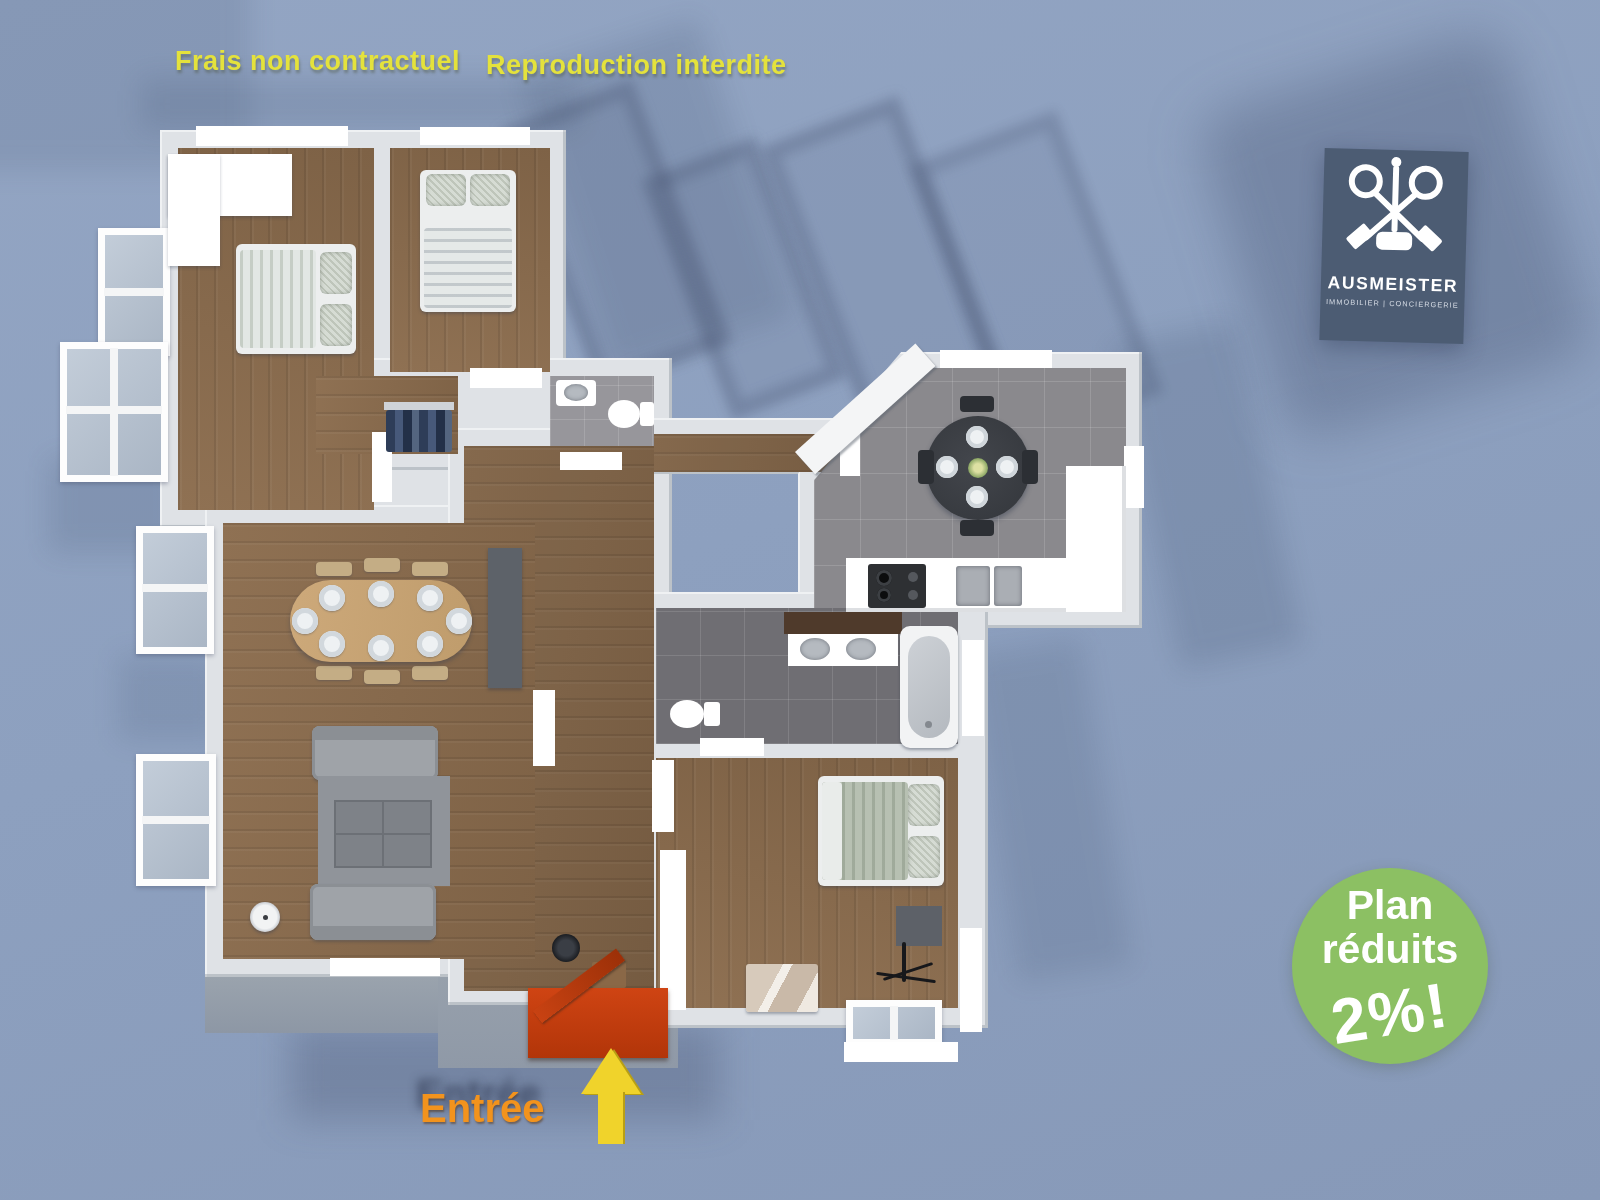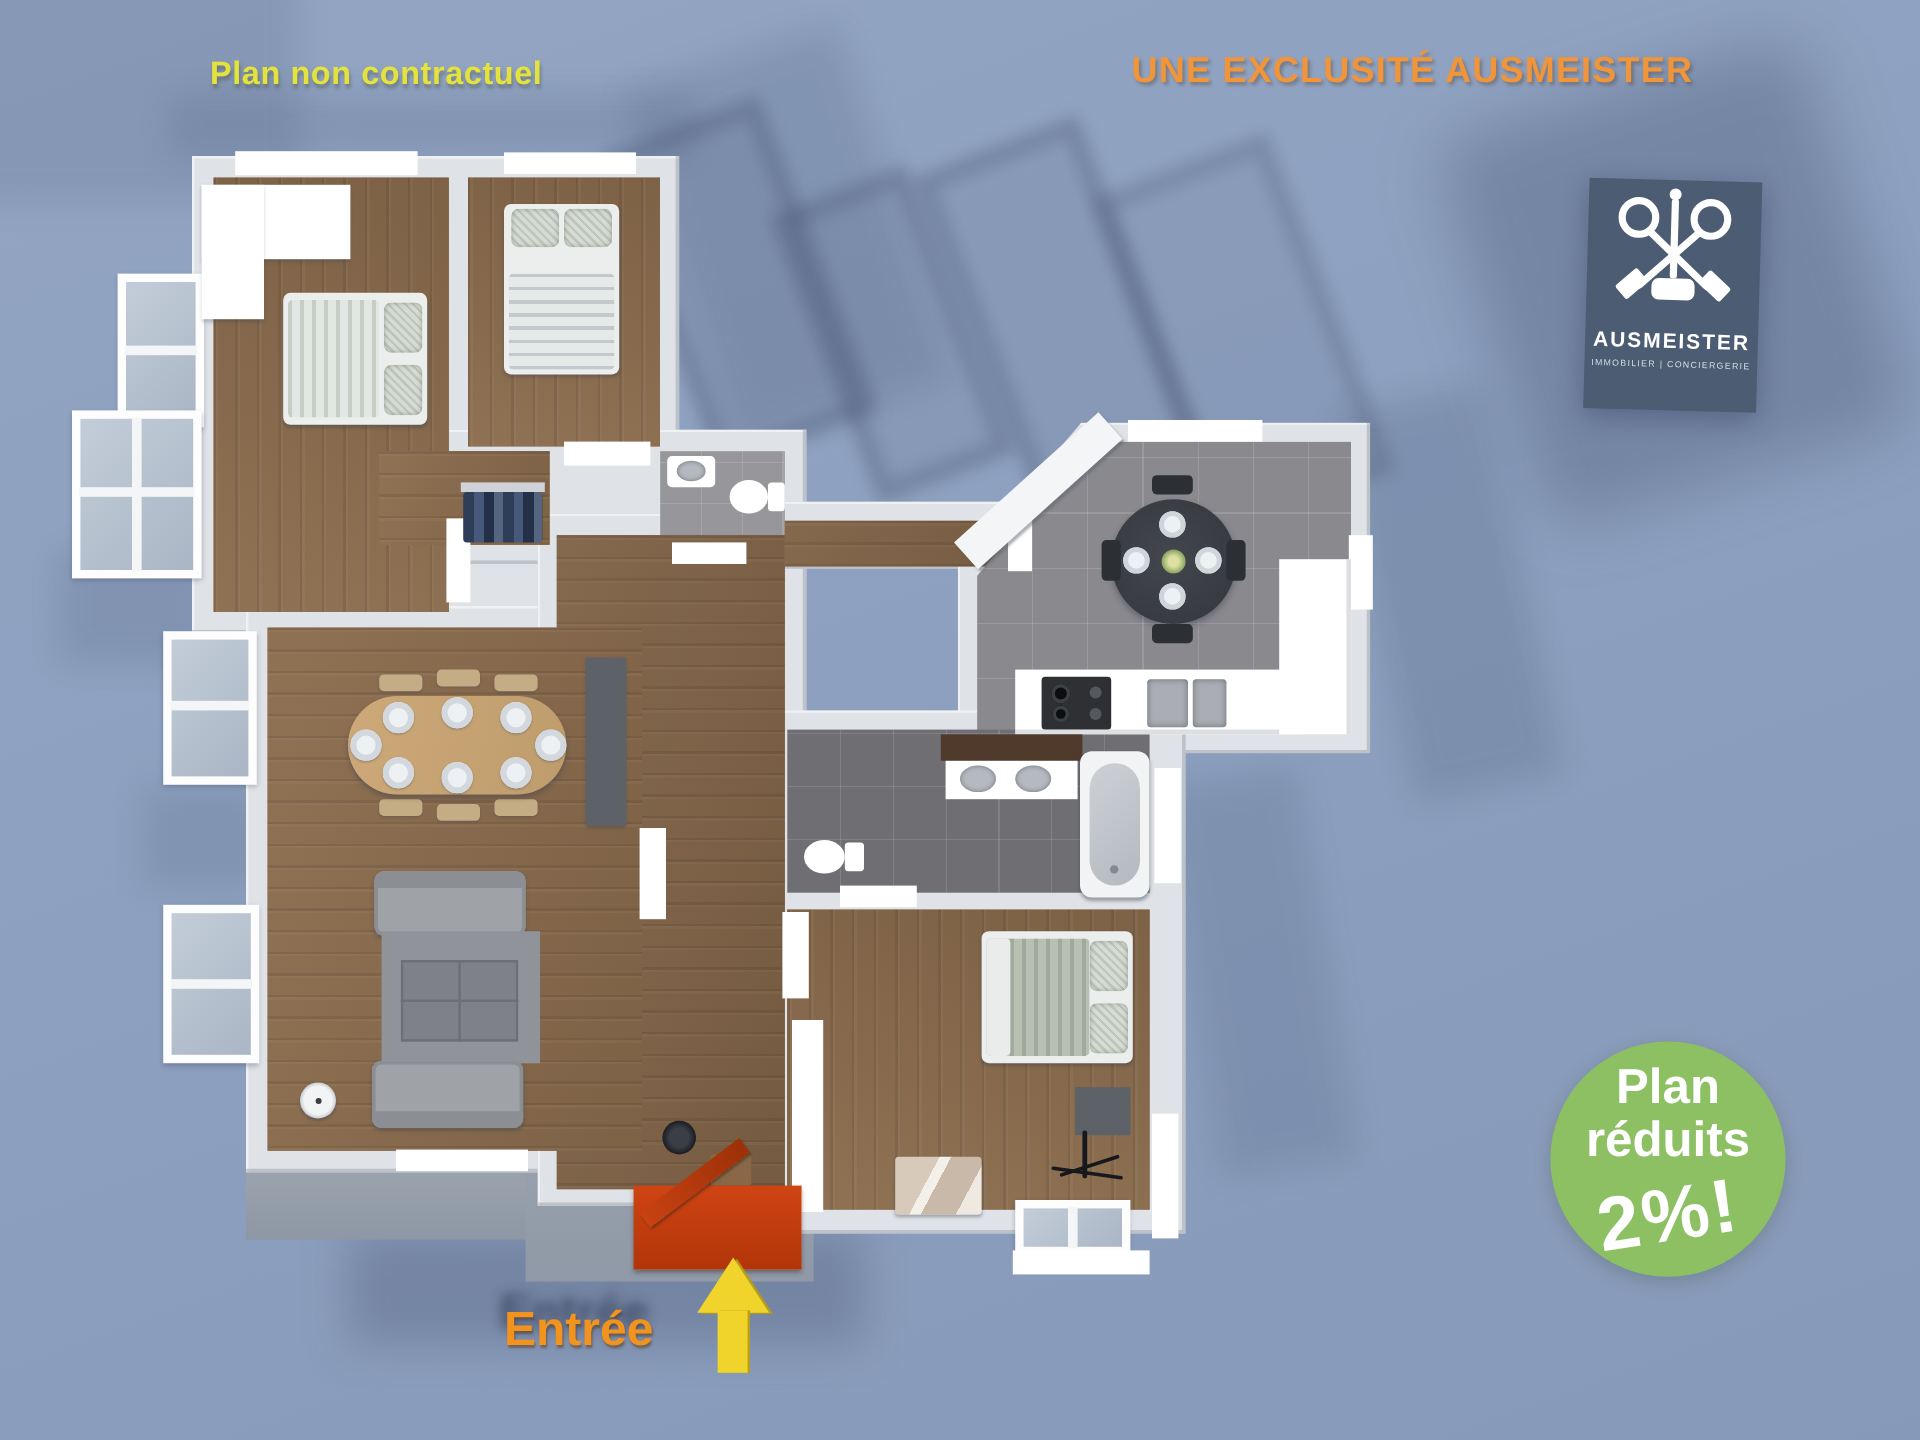--- a/index.html
+++ b/index.html
@@ -234,22 +234,22 @@
   <div class="abs" style="left:552px;top:934px;width:28px;height:28px;border-radius:50%;background:radial-gradient(circle,#3a3e45 40%,#16181c 75%);"></div>
   <div class="abs" style="left:592px;top:962px;width:34px;height:26px;background:#8a6847;border-radius:2px;"></div>
   <div class="white" style="left:660px;top:850px;width:26px;height:160px;"></div>
   <div class="abs" style="left:528px;top:988px;width:140px;height:70px;background:linear-gradient(180deg,#cf4413,#b23509);box-shadow:0 3px 4px rgba(60,40,30,.5);"></div>
   <div class="abs" style="left:542px;top:1008px;width:104px;height:15px;background:linear-gradient(90deg,#c84212,#9c3008);transform:rotate(-37deg);transform-origin:0 100%;box-shadow:0 2px 2px rgba(60,40,30,.5);"></div>
 
   <div class="arrowhead"></div>
   <div class="arrowshaft"></div>
   <div class="entree" style="left:420px;top:1086px;">Entrée</div>
 
-  <div class="note" style="left:175px;top:46px;">Plan non contractuel</div>
-  <div class="banner" style="left:943px;top:42px;">UNE EXCLUSITÉ AUSMEISTER</div>
+  <div class="note" style="left:175px;top:46px;">Frais non contractuel</div>
+  <div class="note" style="left:486px;top:50px;">Reproduction interdite</div>
 
   <div class="logo">
     <svg width="120" height="118" viewBox="0 0 120 118">
       <g stroke="#ffffff" fill="none" stroke-width="6" stroke-linecap="round">
         <circle cx="30" cy="32" r="14"></circle>
         <circle cx="90" cy="32" r="14"></circle>
         <line x1="39" y1="43" x2="88" y2="88"></line>
         <line x1="81" y1="43" x2="32" y2="88"></line>
       </g>
       <g fill="#ffffff">

